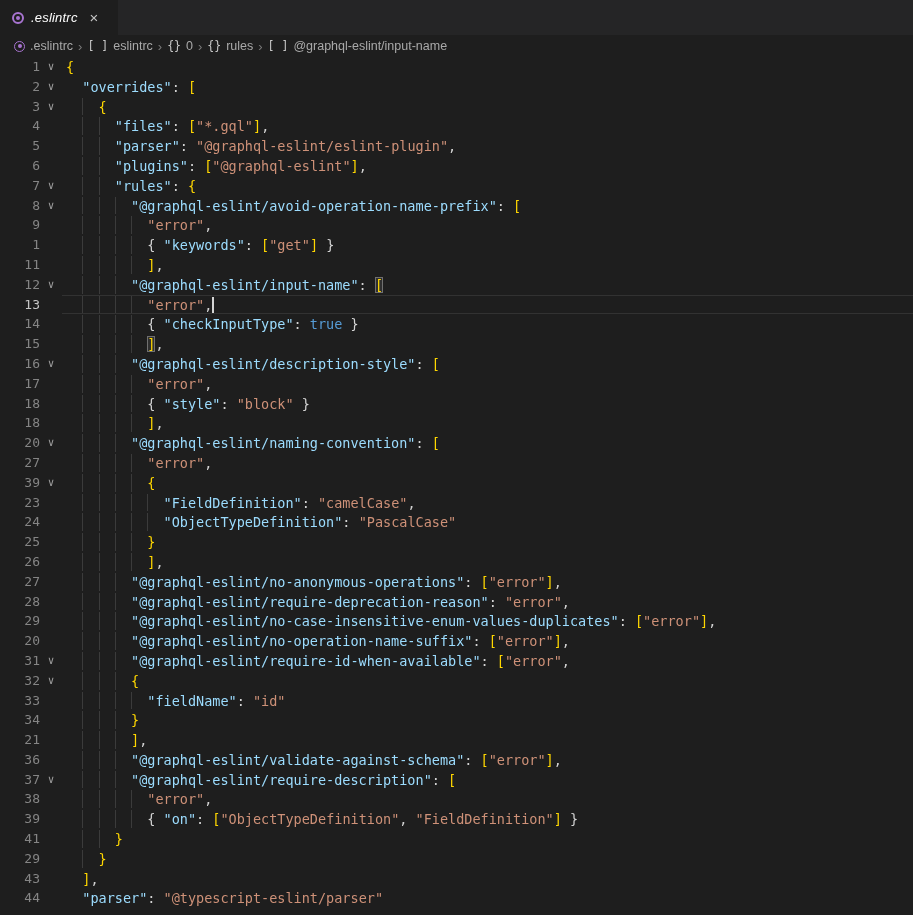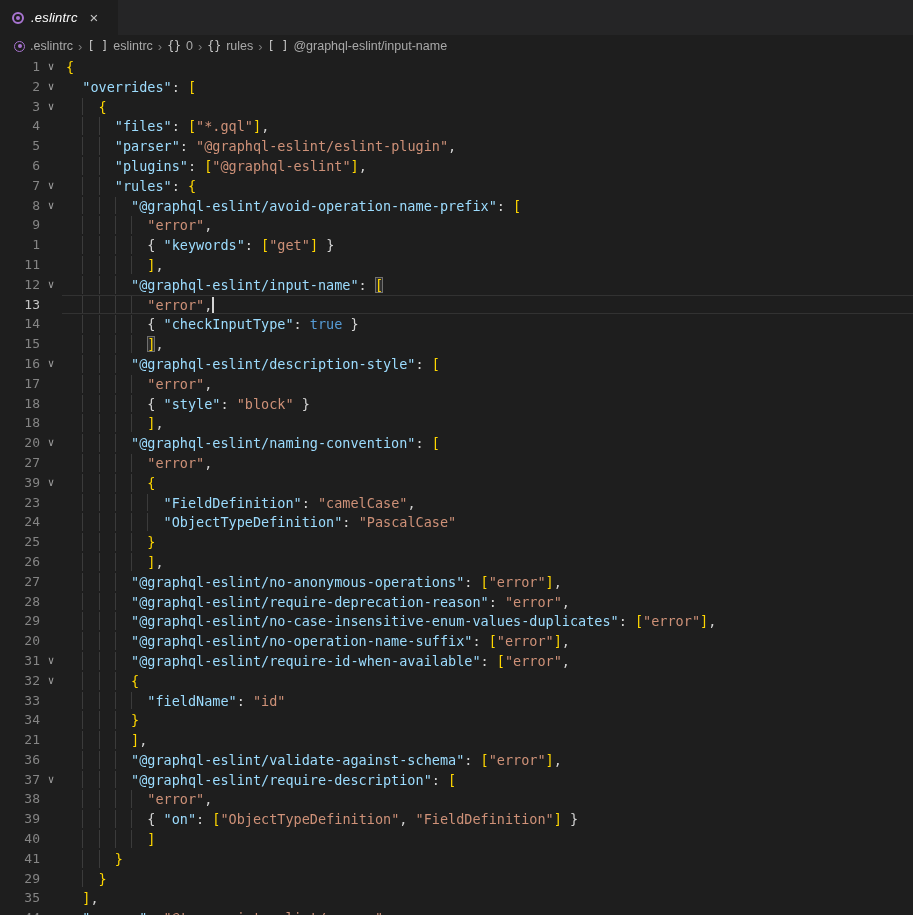--- a/index.html
+++ b/index.html
@@ -377,36 +377,31 @@
         <div class="ln">38</div>
         <div class="fold"></div>
         <div class="codewrap"><i class="guide" style="left: calc(2ch + 4px);"></i><i class="guide" style="left: calc(4ch + 4px);"></i><i class="guide" style="left: calc(6ch + 4px);"></i><i class="guide" style="left: calc(8ch + 4px);"></i><span class="tok" style="color: rgb(212, 212, 212);">          </span><span class="tok" style="color: rgb(206, 145, 120);">"error"</span><span class="tok" style="color: rgb(212, 212, 212);">,</span></div>
       </div>
       <div class="line">
         <div class="ln">39</div>
         <div class="fold"></div>
         <div class="codewrap"><i class="guide" style="left: calc(2ch + 4px);"></i><i class="guide" style="left: calc(4ch + 4px);"></i><i class="guide" style="left: calc(6ch + 4px);"></i><i class="guide" style="left: calc(8ch + 4px);"></i><span class="tok" style="color: rgb(212, 212, 212);">          </span><span class="tok" style="color: rgb(212, 212, 212);">{ </span><span class="tok" style="color: rgb(156, 220, 254);">"on"</span><span class="tok" style="color: rgb(212, 212, 212);">: </span><span class="tok" style="color: rgb(255, 215, 0);">[</span><span class="tok" style="color: rgb(206, 145, 120);">"ObjectTypeDefinition"</span><span class="tok" style="color: rgb(212, 212, 212);">, </span><span class="tok" style="color: rgb(206, 145, 120);">"FieldDefinition"</span><span class="tok" style="color: rgb(255, 215, 0);">]</span><span class="tok" style="color: rgb(212, 212, 212);"> }</span></div>
       </div>
       <div class="line">
-        <div class="ln">40</div>
-        <div class="fold"></div>
-        <div class="codewrap"><i class="guide" style="left: calc(2ch + 4px);"></i><i class="guide" style="left: calc(4ch + 4px);"></i><i class="guide" style="left: calc(6ch + 4px);"></i><i class="guide" style="left: calc(8ch + 4px);"></i><span class="tok" style="color: rgb(212, 212, 212);">          </span><span class="tok" style="color: rgb(255, 215, 0);">]</span></div>
-      </div>
-      <div class="line">
         <div class="ln">41</div>
         <div class="fold"></div>
         <div class="codewrap"><i class="guide" style="left: calc(2ch + 4px);"></i><i class="guide" style="left: calc(4ch + 4px);"></i><span class="tok" style="color: rgb(212, 212, 212);">      </span><span class="tok" style="color: rgb(255, 215, 0);">}</span></div>
       </div>
       <div class="line">
         <div class="ln">29</div>
         <div class="fold"></div>
         <div class="codewrap"><i class="guide" style="left: calc(2ch + 4px);"></i><span class="tok" style="color: rgb(212, 212, 212);">    </span><span class="tok" style="color: rgb(255, 215, 0);">}</span></div>
       </div>
       <div class="line">
-        <div class="ln">35</div>
+        <div class="ln">43</div>
         <div class="fold"></div>
         <div class="codewrap"><span class="tok" style="color: rgb(212, 212, 212);">  </span><span class="tok" style="color: rgb(255, 215, 0);">]</span><span class="tok" style="color: rgb(212, 212, 212);">,</span></div>
       </div>
       <div class="line">
         <div class="ln">44</div>
         <div class="fold"></div>
         <div class="codewrap"><span class="tok" style="color: rgb(212, 212, 212);">  </span><span class="tok" style="color: rgb(156, 220, 254);">"parser"</span><span class="tok" style="color: rgb(212, 212, 212);">: </span><span class="tok" style="color: rgb(206, 145, 120);">"@typescript-eslint/parser"</span></div>
       </div>
     </div>
 

